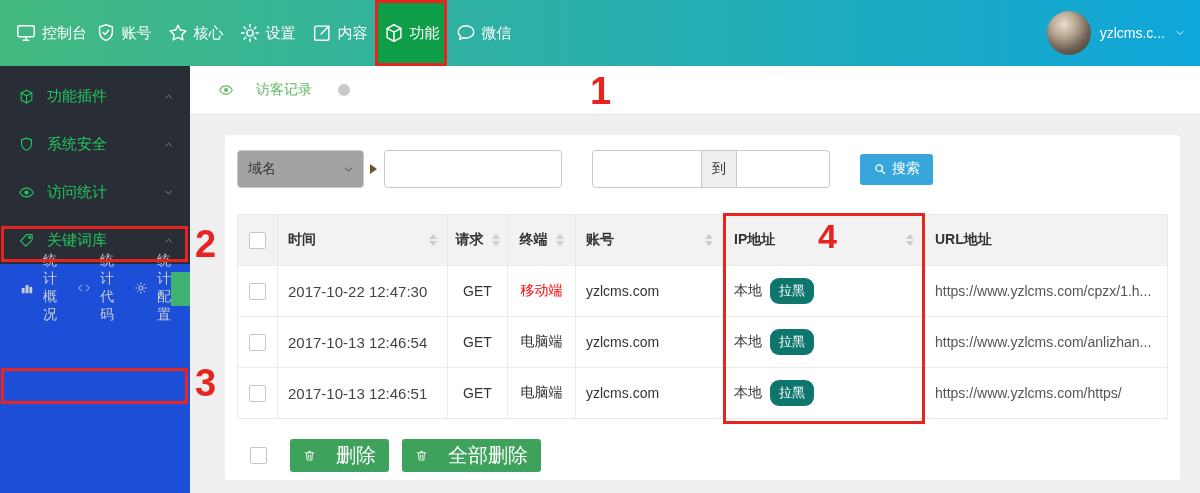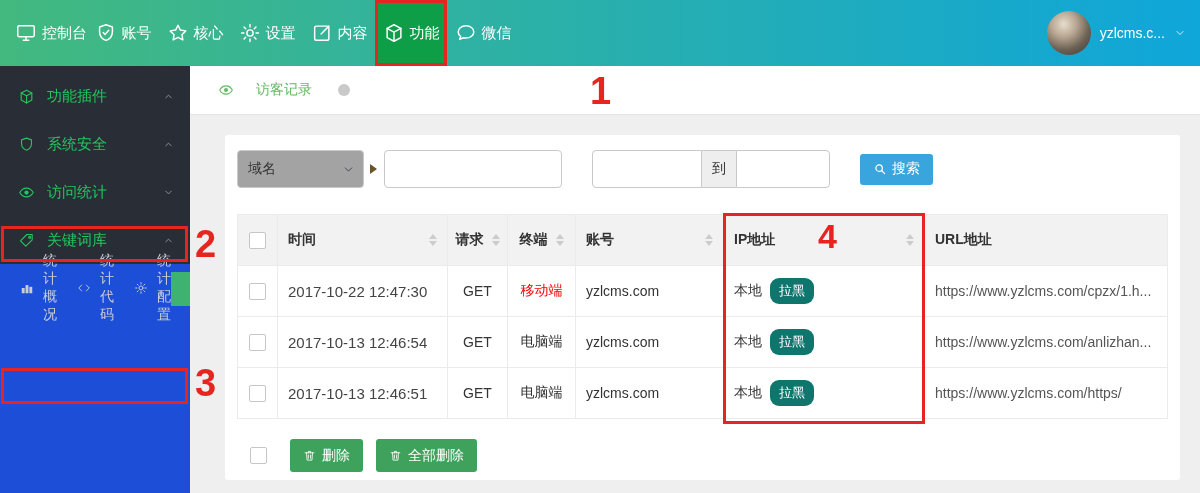--- a/index.html
+++ b/index.html
@@ -64,21 +64,21 @@
   td.time{font-size:15px;color:#444;}
   td .red{color:#f00;}
   td.url{color:#555;}
   .chk{display:inline-block;width:15px;height:15px;border:1px solid #c6c6c6;border-radius:2px;background:#fff;vertical-align:middle;cursor:pointer;}
   td.chkcell,th.chkcell{text-align:center;}
   .btn-blacklist{background:#0f766e;color:#fff;border:none;border-radius:9px;font-size:13px;padding:4px 9px;margin-left:8px;cursor:pointer;}
 
   
   .factions{display:flex;align-items:center;margin-top:20px;}
   .factions .chk{margin-left:13px;}
-  .btn-green{background:#3fa25c;color:#fff;border:none;border-radius:3px;font-size:14px;height:33px;display:flex;align-items:center;gap:6px;padding:0 13px;cursor:pointer;}
+  .btn-green{background:#3fa25c;color:#fff;border:none;border-radius:3px;font-size:20px;height:33px;display:flex;align-items:center;gap:20px;padding:0 13px;cursor:pointer;}
   .btn-del{margin-left:23px;}
   .btn-delall{margin-left:13px;}
 
   
   .anno{position:absolute;pointer-events:none;z-index:50;}
   .anno-box{border:3px solid #e62420;box-sizing:border-box;}
   .anno-num{color:#e62420;font-size:38px;font-weight:bold;line-height:1;}
   #anno-num-1{left:590px;top:72px;}
   #anno-box-2{left:1px;top:226px;width:187px;height:36px;}
   #anno-num-2{left:195px;top:225px;}

